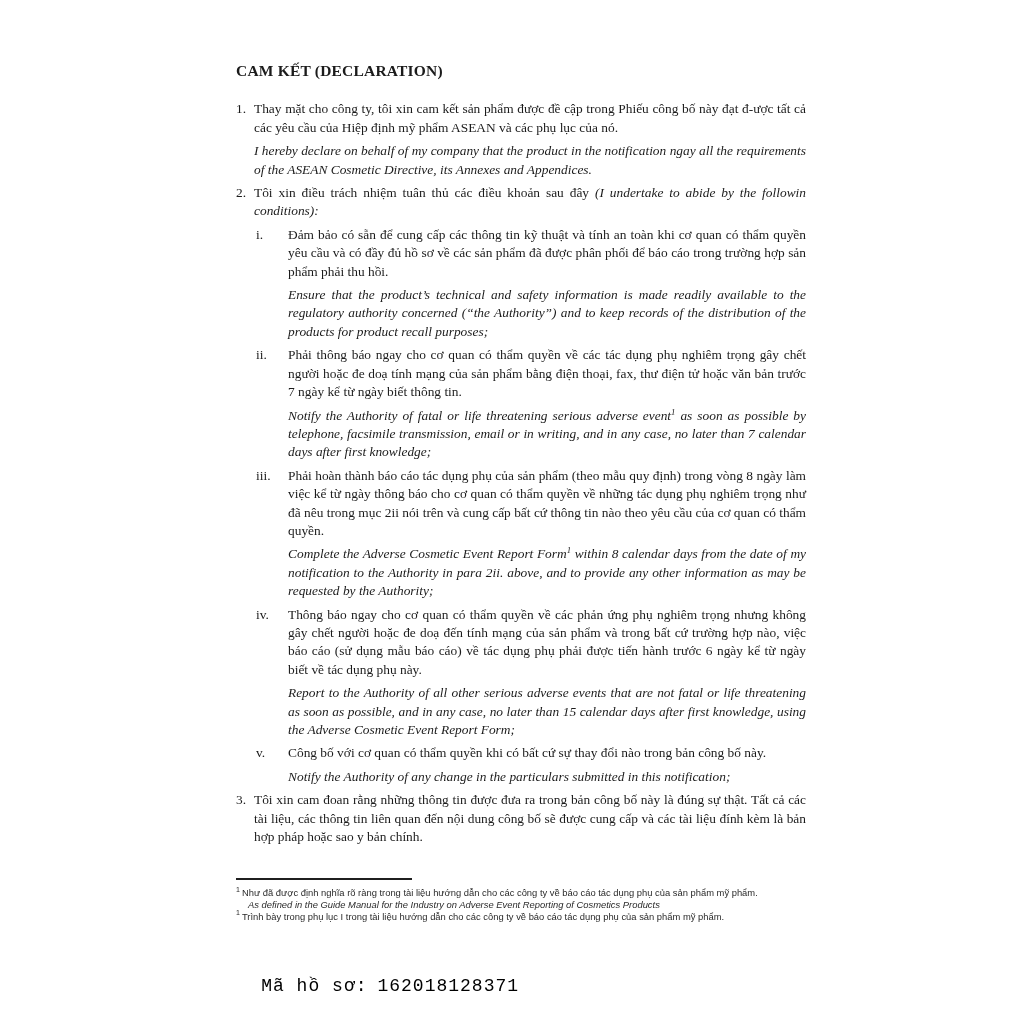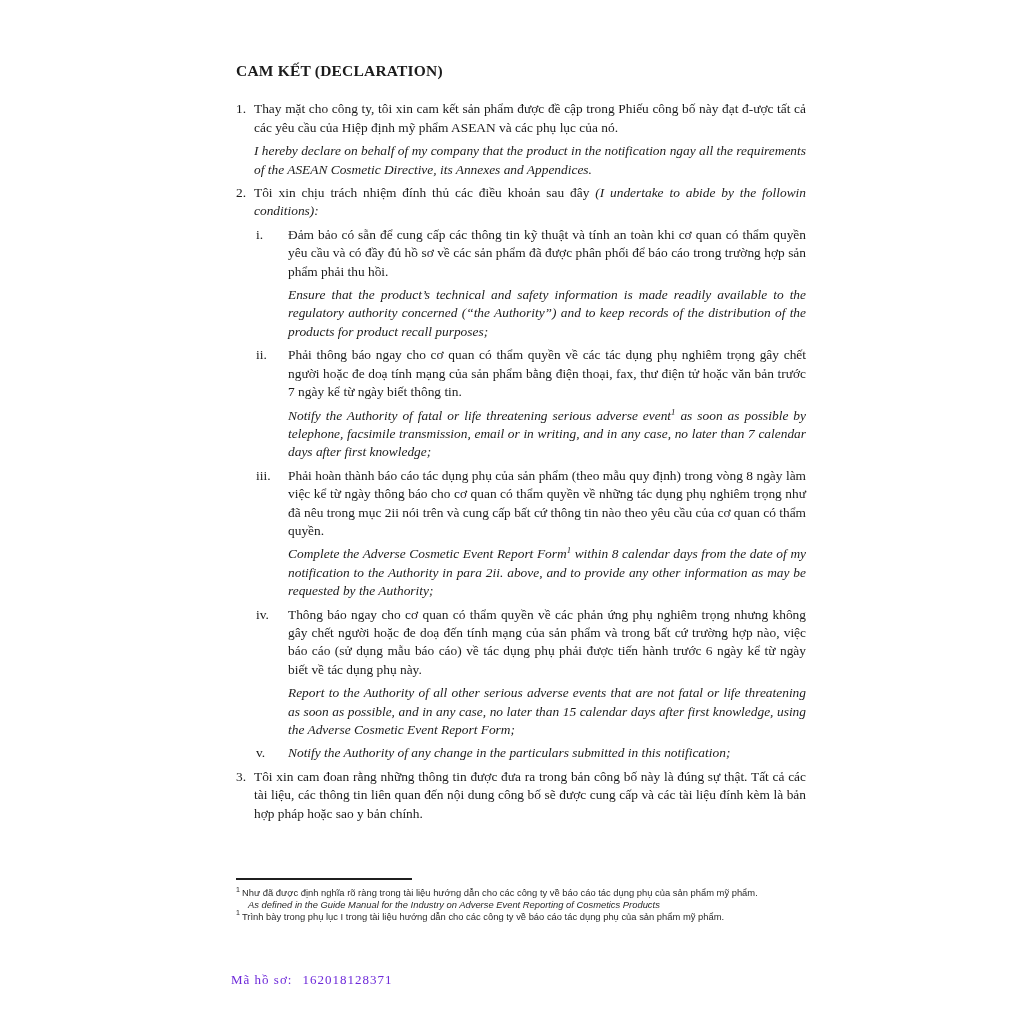--- a/index.html
+++ b/index.html
@@ -66,24 +66,24 @@
   .fn sup {
     font-size: 0.75em;
     line-height: 0;
     vertical-align: super;
     margin-right: 2px;
   }
   .filecode {
     position: absolute;
     left: 214px;
     top: 956px;
-    font-family: Liberation Serif, serif;
-    font-size: 13px;
+    font-family: Liberation Mono, monospace;
+    font-size: 18px;
     letter-spacing: 1px;
-    color: #6d28d9;
+    color: #000000;
     white-space: pre;
   }
   .filecode .value { margin-left: 10px; }
 </style>
 </head>
 <body>
 
 <div class="canvas">
 
   <div class="content">
@@ -93,21 +93,21 @@
     <div class="para p1">
       <span class="num">1.</span>
       <span>Thay mặt cho công ty, tôi xin cam kết sản phẩm được đề cập trong Phiếu công bố này đạt đ-ược tất cả các yêu cầu của Hiệp định mỹ phẩm ASEAN và các phụ lục của nó.</span>
     </div>
     <div class="para p1 en">
       <span>I hereby declare on behalf of my company that the product in the notification ngay all the requirements of the ASEAN Cosmetic Directive, its Annexes and Appendices.</span>
     </div>
 
     <div class="para p1">
       <span class="num">2.</span>
-      <span>Tôi xin chịu trách nhiệm đính thủ các điều khoản sau đây </span><span class="en-inline">(I undertake to abide by the followin conditions):</span>
+      <span>Tôi xin điều trách nhiệm tuân thủ các điều khoản sau đây </span><span class="en-inline">(I undertake to abide by the followin conditions):</span>
     </div>
 
     <div class="para p2">
       <span class="num">i.</span>
       <span>Đảm bảo có sẵn để cung cấp các thông tin kỹ thuật và tính an toàn khi cơ quan có thẩm quyền yêu cầu và có đầy đủ hồ sơ về các sản phẩm đã được phân phối để báo cáo trong trường hợp sản phẩm phải thu hồi.</span>
     </div>
     <div class="para p2 en">
       <span>Ensure that the product’s technical and safety information is made readily available to the regulatory authority concerned (“the Authority”) and to keep records of the distribution of the products for product recall purposes;</span>
     </div>
 
@@ -130,20 +130,21 @@
     <div class="para p2">
       <span class="num">iv.</span>
       <span>Thông báo ngay cho cơ quan có thẩm quyền về các phản ứng phụ nghiêm trọng nhưng không gây chết người hoặc đe doạ đến tính mạng của sản phẩm và trong bất cứ trường hợp nào, việc báo cáo (sử dụng mẫu báo cáo) về tác dụng phụ phải được tiến hành trước 6 ngày kể từ ngày biết về tác dụng phụ này.</span>
     </div>
     <div class="para p2 en">
       <span>Report to the Authority of all other serious adverse events that are not fatal or life threatening as soon as possible, and in any case, no later than 15 calendar days after first knowledge, using the Adverse Cosmetic Event Report Form;</span>
     </div>
 
     <div class="para p2">
       <span class="num">v.</span>
+      <span>Công bố với cơ quan có thẩm quyền khi có bất cứ sự thay đổi nào trong bản công bố này.</span>
     </div>
     <div class="para p2 en">
       <span>Notify the Authority of any change in the particulars submitted in this notification;</span>
     </div>
 
     <div class="para p1">
       <span class="num">3.</span>
       <span>Tôi xin cam đoan rằng những thông tin được đưa ra trong bản công bố này là đúng sự thật. Tất cả các tài liệu, các thông tin liên quan đến nội dung công bố sẽ được cung cấp và các tài liệu đính kèm là bản hợp pháp hoặc sao y bản chính.</span>
     </div>
 

